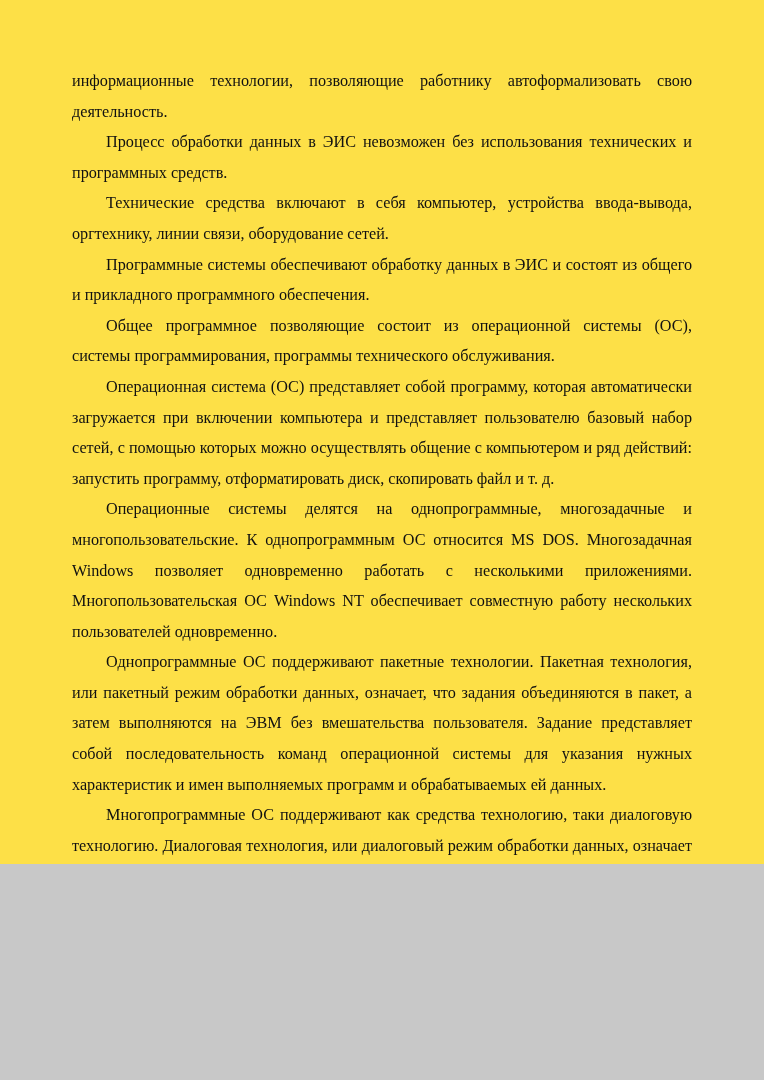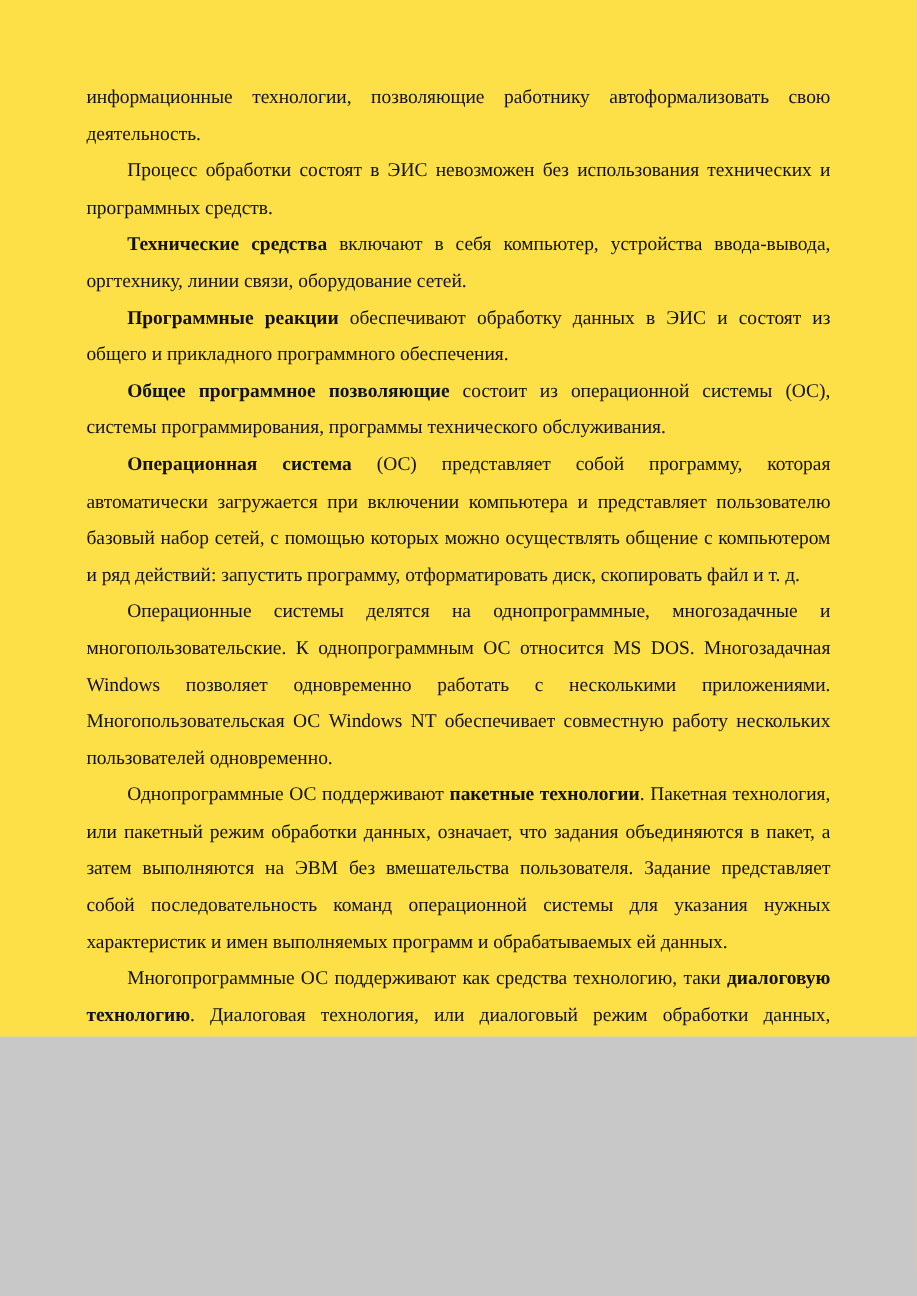--- a/index.html
+++ b/index.html
@@ -31,42 +31,42 @@
     line-height: 30.6px;
     text-align: justify;
     text-justify: inter-word;
     color: #111111;
     text-indent: 0;
   }
   p.indent {
     text-indent: 34px;
   }
   b {
-    font-weight: bold;
+    font-weight: normal;
   }
   .page-number {
     position: absolute;
     left: 0;
     right: 0;
     top: 1012px;
     text-align: center;
     font-size: 15px;
     color: #111111;
     font-family: "Liberation Serif", "DejaVu Serif", serif;
   }
 </style>
 </head>
 <body>
 
 <div class="page">
   <div class="content" id="body-container">
       <p class=""><span>информационные технологии, позволяющие работнику автоформализовать свою деятельность.</span></p>
-      <p class="indent"><span>Процесс обработки состоят в ЭИС невозможен без использования технических и программных средств.</span></p>
+      <p class="indent"><span>Процесс обработки данных в ЭИС невозможен без использования технических и программных средств.</span></p>
       <p class="indent"><b>Технические средства</b><span> включают в себя компьютер, устройства ввода-вывода, оргтехнику, линии связи, оборудование сетей.</span></p>
-      <p class="indent"><b>Программные реакции</b><span> обеспечивают обработку данных в ЭИС и состоят из общего и прикладного программного обеспечения.</span></p>
+      <p class="indent"><b>Программные системы</b><span> обеспечивают обработку данных в ЭИС и состоят из общего и прикладного программного обеспечения.</span></p>
       <p class="indent"><b>Общее программное позволяющие</b><span> состоит из операционной системы (ОС), системы программирования, программы технического обслуживания.</span></p>
       <p class="indent"><b>Операционная система</b><span> (ОС) представляет собой программу, которая автоматически загружается при включении компьютера и представляет пользователю базовый набор сетей, с помощью которых можно осуществлять общение с компьютером и ряд действий: запустить программу, отформатировать диск, скопировать файл и т. д.</span></p>
       <p class="indent"><span>Операционные системы делятся на однопрограммные, многозадачные и многопользовательские. К однопрограммным ОС относится MS DOS. Многозадачная Windows позволяет одновременно работать с несколькими приложениями. Многопользовательская   ОС Windows NT обеспечивает совместную работу нескольких пользователей одновременно.</span></p>
       <p class="indent"><span>Однопрограммные ОС поддерживают </span><b>пакетные технологии</b><span>. Пакетная технология, или пакетный режим обработки данных, означает, что задания объединяются в пакет, а затем выполняются на ЭВМ без вмешательства пользователя. Задание представляет собой последовательность команд операционной системы для указания нужных характеристик и имен выполняемых программ и обрабатываемых ей данных.</span></p>
       <p class="indent"><span>Многопрограммные ОС поддерживают как средства технологию, таки </span><b>диалоговую технологию</b><span>. Диалоговая технология, или диалоговый режим обработки данных, означает обмен сообщениями между пользователем и системой в </span><b>базовый времени</b><span>, т.е. в темпе реакции пользователя, или в</span></p>
     </div>
   <div class="page-number">7</div>
 </div>
 
 </body></html>

